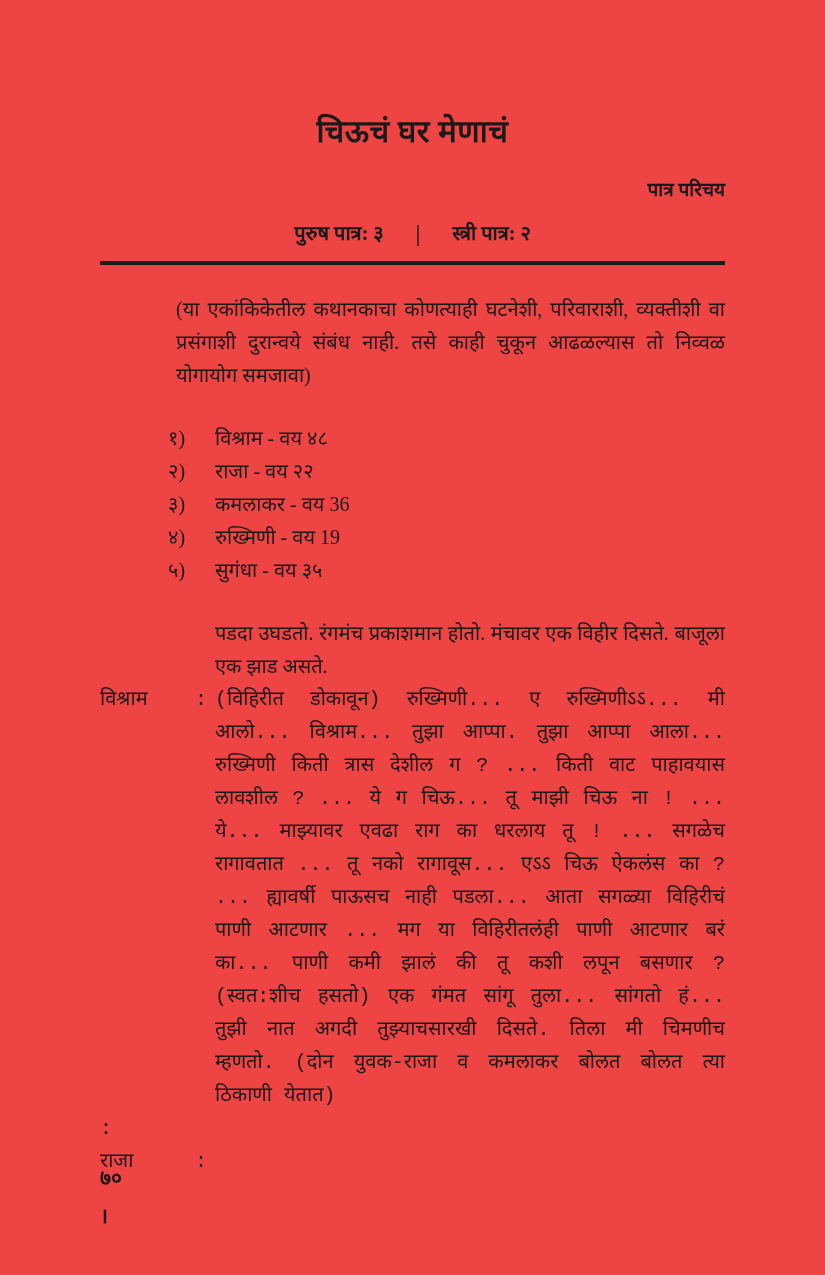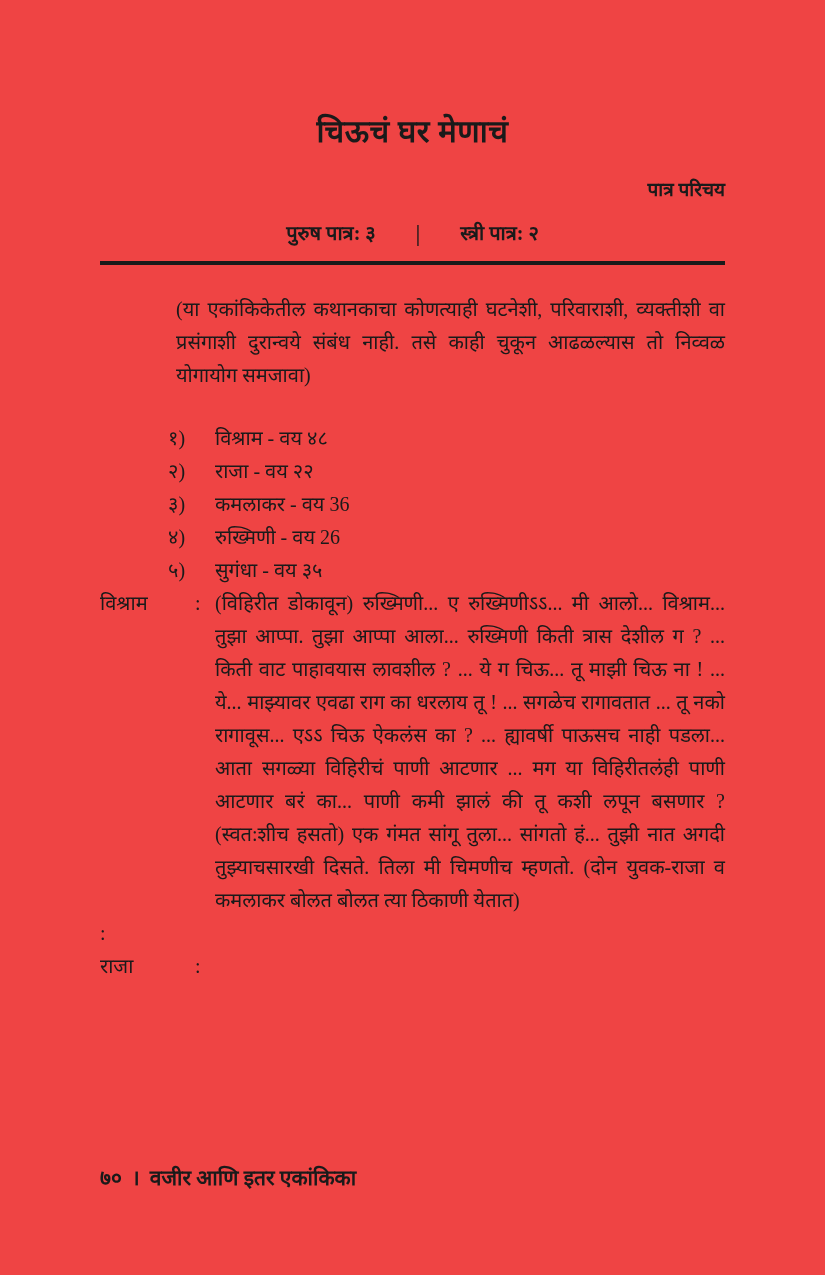--- a/index.html
+++ b/index.html
@@ -27,21 +27,21 @@
     margin: 0 0 18px 0;
     font-size: 19px;
     line-height: 24px;
     font-weight: bold;
     text-align: right;
   }
   .cast-line {
     display: flex;
     justify-content: center;
     align-items: center;
-    gap: 40px;
+    gap: 32px;
     margin: 0 0 15px 0;
     font-size: 20px;
     line-height: 26px;
     font-weight: bold;
   }
   .cast-line .bar { font-weight: bold; transform: scaleY(1.15); }
 
   .rule {
     border: none;
     border-top: 4px solid #1a1a1a;
@@ -65,32 +65,34 @@
 
   .stage-direction {
     margin: 30px 0 0 115px;
     text-align: justify;
   }
 
   .dialog { margin: 0; }
   .dialog-row {
     display: grid;
     grid-template-columns: 95px 20px 510px;
+    font-family: Liberation Mono, monospace;
   }
   .speech { text-align: justify; }
 
   .footer {
     position: absolute;
     left: 100px;
     top: 1163px;
     display: flex;
     align-items: baseline;
     gap: 10px;
     font-size: 21px;
     font-weight: bold;
+    flex-direction: column;
   }
 </style>
 </head>
 <body>
 
 <div class="page">
   <div class="content">
 
     <h1 class="title">चिऊचं घर मेणाचं</h1>
 
@@ -114,28 +116,29 @@
       <li class="char-item">
         <span class="char-num">२)</span>
         <span class="char-text">राजा - वय २२</span>
       </li>
       <li class="char-item">
         <span class="char-num">३)</span>
         <span class="char-text">कमलाकर - वय 36</span>
       </li>
       <li class="char-item">
         <span class="char-num">४)</span>
-        <span class="char-text">रुख्मिणी - वय 26</span>
+        <span class="char-text">रुख्मिणी - वय 19</span>
       </li>
       <li class="char-item">
         <span class="char-num">५)</span>
         <span class="char-text">सुगंधा - वय ३५</span>
       </li>
     </ul>
 
+    <p class="stage-direction body-text">पडदा उघडतो. रंगमंच प्रकाशमान होतो. मंचावर एक विहीर दिसते. बाजूला एक झाड असते.</p>
 
     <div class="dialog">
       <div class="dialog-row body-text">
         <div class="speaker">विश्राम</div>
         <div class="colon">:</div>
         <div class="speech">(विहिरीत डोकावून) रुख्मिणी... ए रुख्मिणीऽऽ... मी आलो... विश्राम... तुझा आप्पा. तुझा आप्पा आला... रुख्मिणी किती त्रास देशील ग ? ... किती वाट पाहावयास लावशील ? ... ये ग चिऊ... तू माझी चिऊ ना ! ... ये... माझ्यावर एवढा राग का धरलाय तू ! ... सगळेच रागावतात ... तू नको रागावूस... एऽऽ चिऊ ऐकलंस का ? ... ह्यावर्षी पाऊसच नाही पडला... आता सगळ्या विहिरीचं पाणी आटणार ... मग या विहिरीतलंही पाणी आटणार बरं का... पाणी कमी झालं की तू कशी लपून बसणार ? (स्वत:शीच हसतो) एक गंमत सांगू तुला... सांगतो हं... तुझी नात अगदी तुझ्याचसारखी दिसते. तिला मी चिमणीच म्हणतो. (दोन युवक-राजा व कमलाकर बोलत बोलत त्या ठिकाणी येतात)</div>
       </div>
       <div class="dialog-row body-text">
         <div class="colon">:</div>
       </div>
@@ -143,15 +146,14 @@
         <div class="speaker">राजा</div>
         <div class="colon">:</div>
       </div>
     </div>
 
   </div>
 
   <div class="footer">
     <span>७०</span>
     <span>।</span>
-    <span>वजीर आणि इतर एकांकिका</span>
   </div>
 </div>
 
 </body></html>

